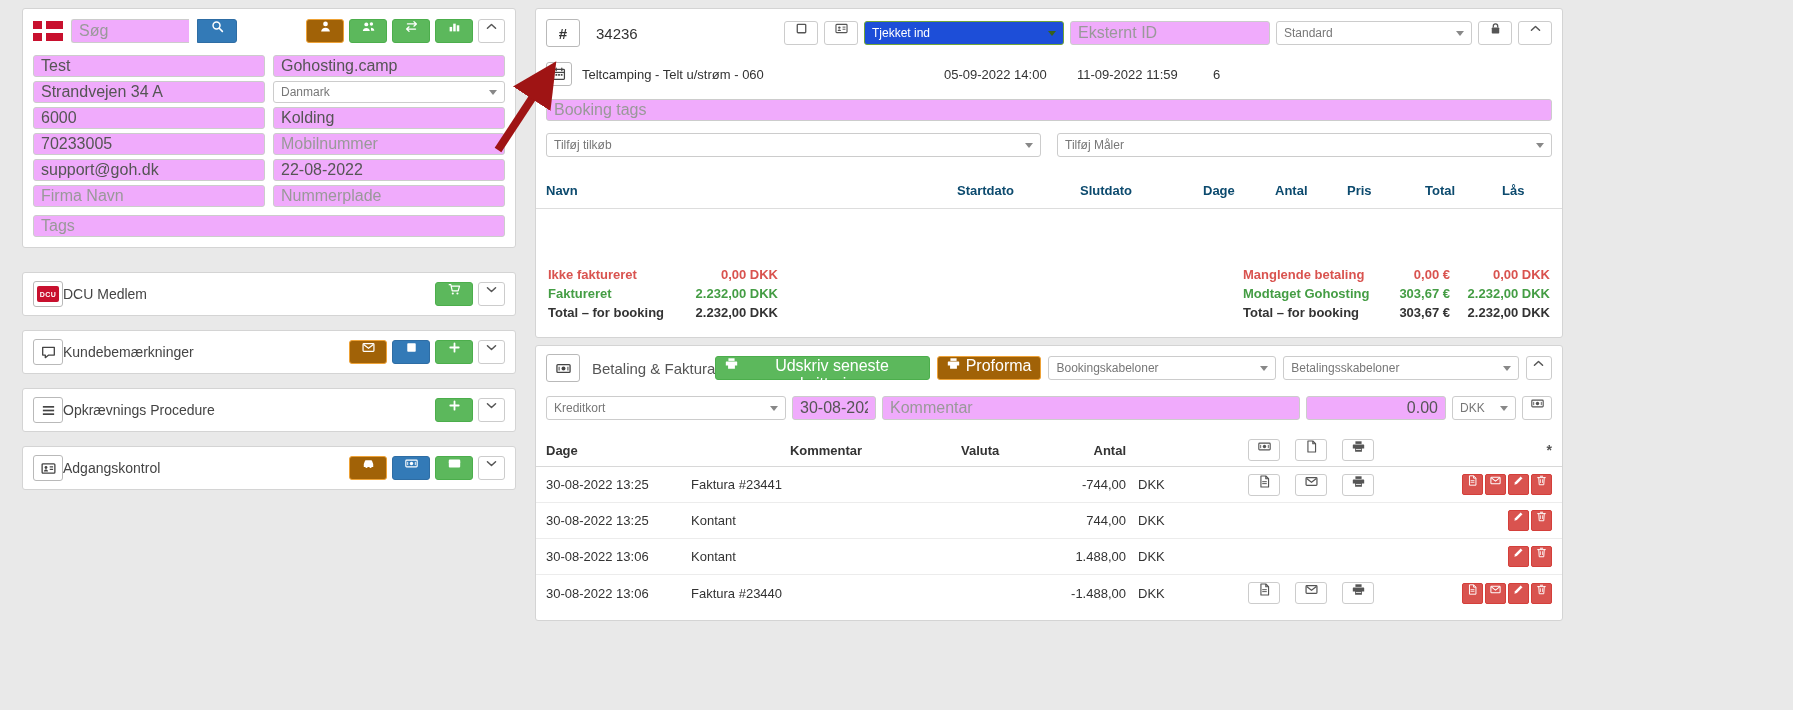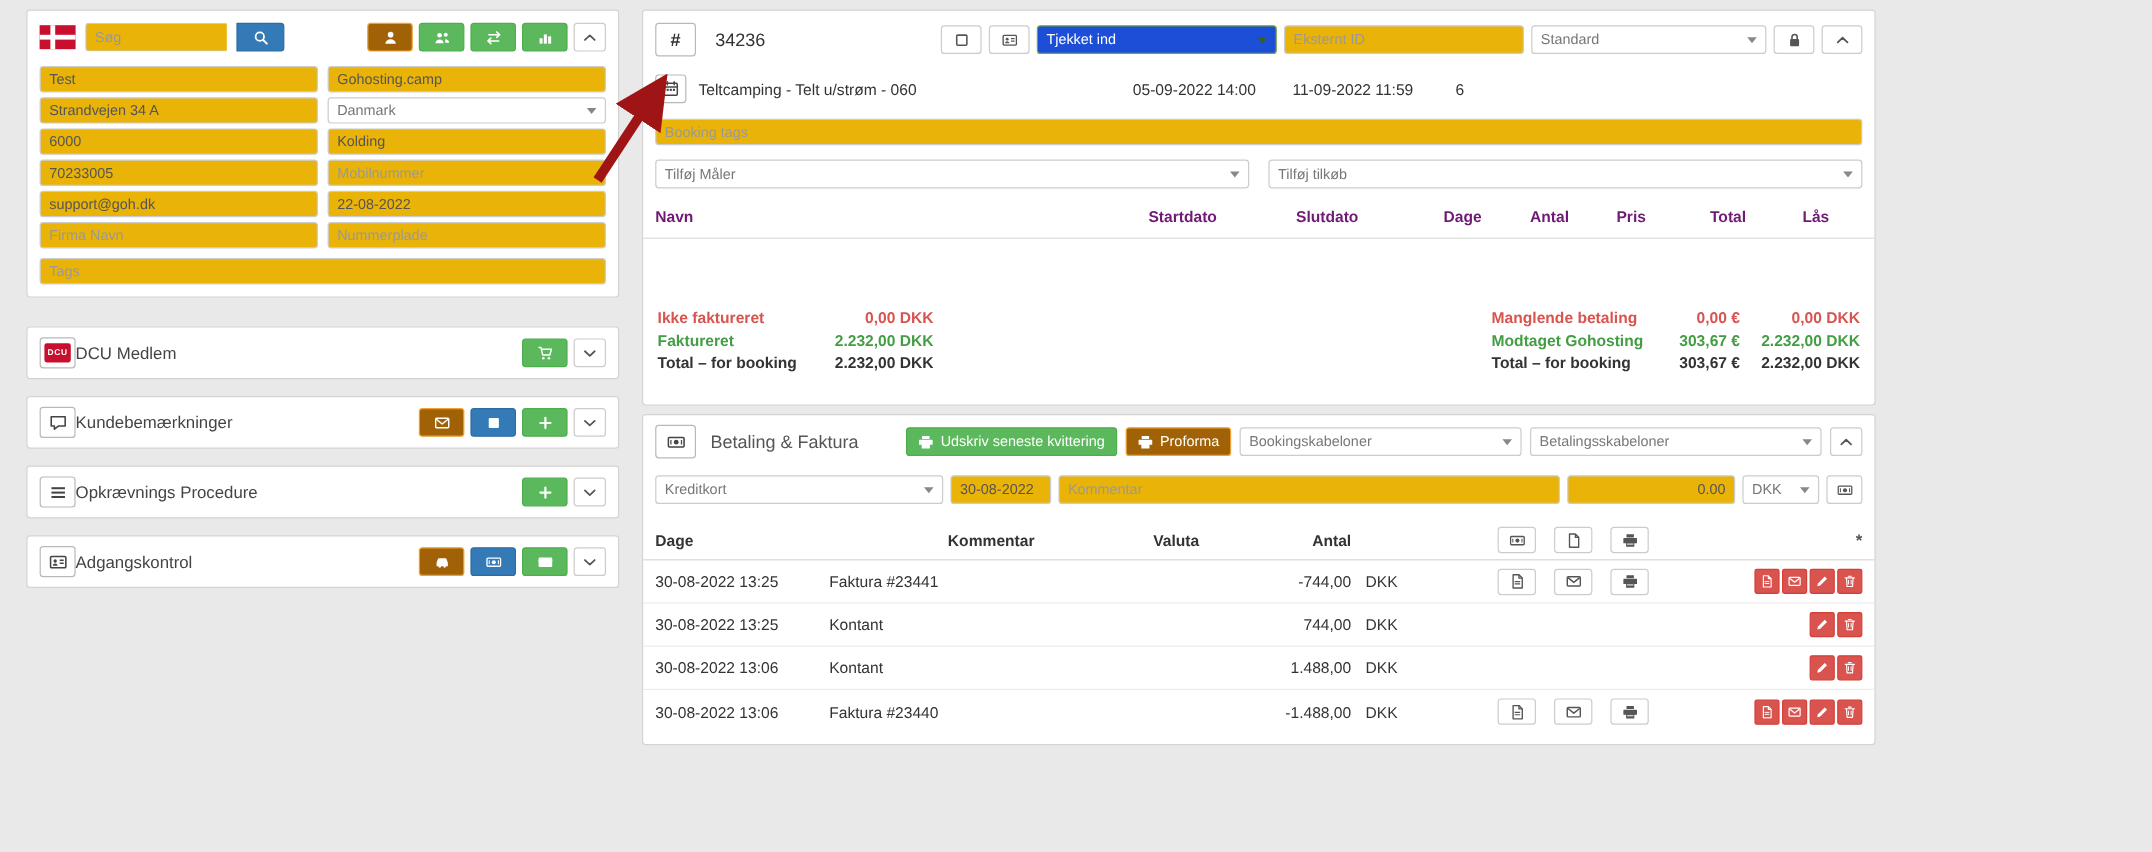--- a/index.html
+++ b/index.html
@@ -1,36 +1,36 @@
 <!DOCTYPE html>
 <html><head>
 <meta charset="utf-8">
 <style>
   *{box-sizing:border-box;margin:0;padding:0}
   body{font-family:"Liberation Sans",sans-serif;font-size:13px;color:#333;background:#e9e9e9}
   .page{position:relative;width:1793px;height:710px;background:#e9e9e9;overflow:hidden}
   .card{position:absolute;background:#fff;border:1px solid #d4d4d4;border-radius:3px}
 
   
-  .btn{display:inline-flex;align-items:center;justify-content:center;gap:6px;height:24px;border:1px solid transparent;border-radius:3px;font-family:inherit;font-size:12px;color:#fff;cursor:pointer;padding:0 9px;background:#fff}
+  .btn{display:inline-flex;align-items:flex-start;justify-content:center;gap:6px;height:24px;border:1px solid transparent;border-radius:3px;font-family:inherit;font-size:16px;color:#fff;cursor:pointer;padding:0 9px;background:#fff}
   .btn-iconly{width:38px;padding:0}
   .btn-sq{width:34px;padding:0}
   .btn-chev{width:27px;padding:0}
   .btn-green{background:#5cb85c;border-color:#4cae4c}
   .btn-yellow{background:#a16207;border-color:#eea236}
   .btn-blue{background:#337ab7;border-color:#2e6da4}
   .btn-white{background:#fff;border-color:#ccc;color:#555}
   .btn-red{background:#d9534f;border-color:#d43f3a;width:21px;height:21px;padding:0;border-radius:2px}
   .ic{display:inline-flex;width:13px;height:13px;flex:none}
   .ic svg{width:100%;height:100%}
   .btn-red .ic{width:11px;height:11px}
   .wbtn{width:32px;height:22px;padding:0}
 
   
-  .input{height:22px;border:1px solid #ccc;border-radius:3px;padding:0 7px;font-family:inherit;font-size:12px;color:#555;background:#eab308;width:100%}
+  .input{height:22px;border:1px solid #ccc;border-radius:3px;padding:0 7px;font-family:inherit;font-size:16px;color:#555;background:#f0abfc;width:100%}
   .input::placeholder{color:#999}
   .select{height:22px;border:1px solid #ccc;border-radius:3px;background:#fff;display:flex;align-items:center;padding:0 20px 0 7px;position:relative;font-size:12px;color:#777;cursor:pointer;white-space:nowrap;overflow:hidden}
   .caret{position:absolute;right:7px;top:50%;margin-top:-2px;width:0;height:0;border-left:4px solid transparent;border-right:4px solid transparent;border-top:5px solid #888}
   .select-green{background:#1d4ed8;border-color:#72a637;color:#fff}
   .select-green .caret{border-top-color:#38611a}
   .h24{height:24px}
   .flex1{flex:1}
   .w200{width:200px}.w196{width:196px}.w235{width:235px}.w243{width:243px}.w240{width:240px}
   .w84{width:84px}.w140{width:140px}.w64{width:64px}
 
@@ -62,21 +62,21 @@
   .bhead .push{margin-left:auto}
   .bitem{display:flex;align-items:center;margin:12px 10px 0;height:30px}
   .calbox{width:26px;height:24px;border:1px solid #b9b9b9;border-radius:3px;display:flex;align-items:center;justify-content:center;color:#444;flex:none}
   .calbox .ic{width:14px;height:14px}
   .bi-name{margin-left:10px;width:362px}
   .bi-start{width:133px}
   .bi-end{width:136px}
   .bi-n{width:40px}
   .btags{margin:10px 10px 0}
   .addons{display:flex;gap:16px;margin:12px 10px 0}
-  .bthead{display:flex;margin-top:10px;padding:6px 10px 10px;border-bottom:1px solid #ddd;font-weight:bold;color:#701a75}
+  .bthead{display:flex;margin-top:20px;padding:6px 10px 10px;border-bottom:1px solid #ddd;font-weight:bold;color:#0c4a6e}
   .bt-navn{flex:1}
   .bt-start{width:123px}.bt-slut{width:123px}.bt-dage{width:72px}.bt-antal{width:72px}.bt-pris{width:78px}.bt-total{width:77px}.bt-laas{width:50px}
 
   .summary{display:flex;margin:56px 12px 0;font-weight:bold}
   .sumrow{display:flex;height:19px;align-items:center}
   .sl-label{width:140px}
   .sl-val{width:90px;text-align:right}
   .sum-right{margin-left:auto}
   .sr-label{width:135px}
   .sr-eur{width:72px;text-align:right}
@@ -400,25 +400,25 @@
       <div class="bi-end">11-09-2022 11:59</div>
       <div class="bi-n">6</div>
     </div>
 
     <div class="btags">
       <input class="input" placeholder="Booking tags" style="">
     </div>
 
     <div class="addons">
       <div class="select h24 flex1">
+        <span>Tilføj tilkøb</span>
+        <span class="caret"></span>
+      </div>
+      <div class="select h24 flex1">
         <span>Tilføj Måler</span>
-        <span class="caret"></span>
-      </div>
-      <div class="select h24 flex1">
-        <span>Tilføj tilkøb</span>
         <span class="caret"></span>
       </div>
     </div>
 
     <div class="bthead">
       <div class="bt-navn">Navn</div>
       <div class="bt-start">Startdato</div>
       <div class="bt-slut">Slutdato</div>
       <div class="bt-dage">Dage</div>
       <div class="bt-antal">Antal</div>

